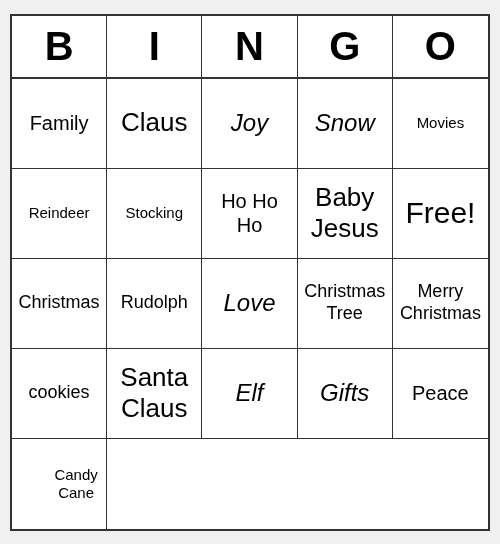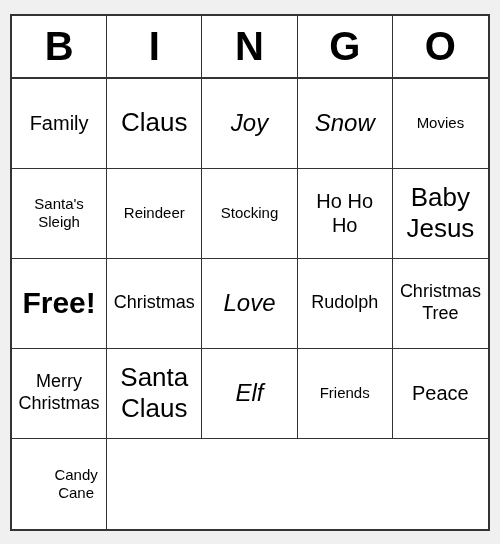--- a/index.html
+++ b/index.html
@@ -97,21 +97,21 @@
       font-weight: normal;
     }
 
     .size-xs {
       font-size: 18px;
       font-weight: normal;
     }
 
     .free-cell {
       font-size: 30px;
-      font-weight: bold;
+      font-weight: normal;
     }
   </style>
 </head>
 <body>
 
 <div class="bingo-card">
   <div class="bingo-header">
   <div class="bingo-header-cell">B</div>
       <div class="bingo-header-cell">I</div>
       <div class="bingo-header-cell">N</div>
@@ -128,60 +128,60 @@
       <div class="bingo-cell">
         <span class="size-xl">Joy</span>
       </div>
       <div class="bingo-cell">
         <span class="size-xl">Snow</span>
       </div>
       <div class="bingo-cell">
         <span class="size-sm">Movies</span>
       </div>
       <div class="bingo-cell">
-        <span class="size-sm">Santa's<br>Sleigh</span>
-      </div>
-      <div class="bingo-cell">
         <span class="size-sm">Reindeer</span>
       </div>
       <div class="bingo-cell">
         <span class="size-sm">Stocking</span>
       </div>
       <div class="bingo-cell">
         <span class="size-md">Ho Ho<br>Ho</span>
       </div>
       <div class="bingo-cell">
         <span class="size-lg">Baby<br>Jesus</span>
       </div>
       <div class="bingo-cell">
         <span class="free-cell">Free!</span>
       </div>
       <div class="bingo-cell">
         <span class="size-xs">Christmas</span>
       </div>
       <div class="bingo-cell">
-        <span class="size-xl">Love</span>
+        <span class="size-xs">Rudolph</span>
       </div>
       <div class="bingo-cell">
-        <span class="size-xs">Rudolph</span>
+        <span class="size-xl">Love</span>
       </div>
       <div class="bingo-cell">
         <span class="size-xs">Christmas<br>Tree</span>
       </div>
       <div class="bingo-cell">
         <span class="size-xs">Merry<br>Christmas</span>
       </div>
       <div class="bingo-cell">
+        <span class="size-xs">cookies</span>
+      </div>
+      <div class="bingo-cell">
         <span class="size-lg">Santa<br>Claus</span>
       </div>
       <div class="bingo-cell">
         <span class="size-xl">Elf</span>
       </div>
       <div class="bingo-cell">
-        <span class="size-sm">Friends</span>
+        <span class="size-xl">Gifts</span>
       </div>
       <div class="bingo-cell">
         <span class="size-md">Peace</span>
       </div>
       <div class="bingo-cell">
         <span class="size-sm">Candy<br>Cane</span>
       </div>
     </div>
 </div>
 

